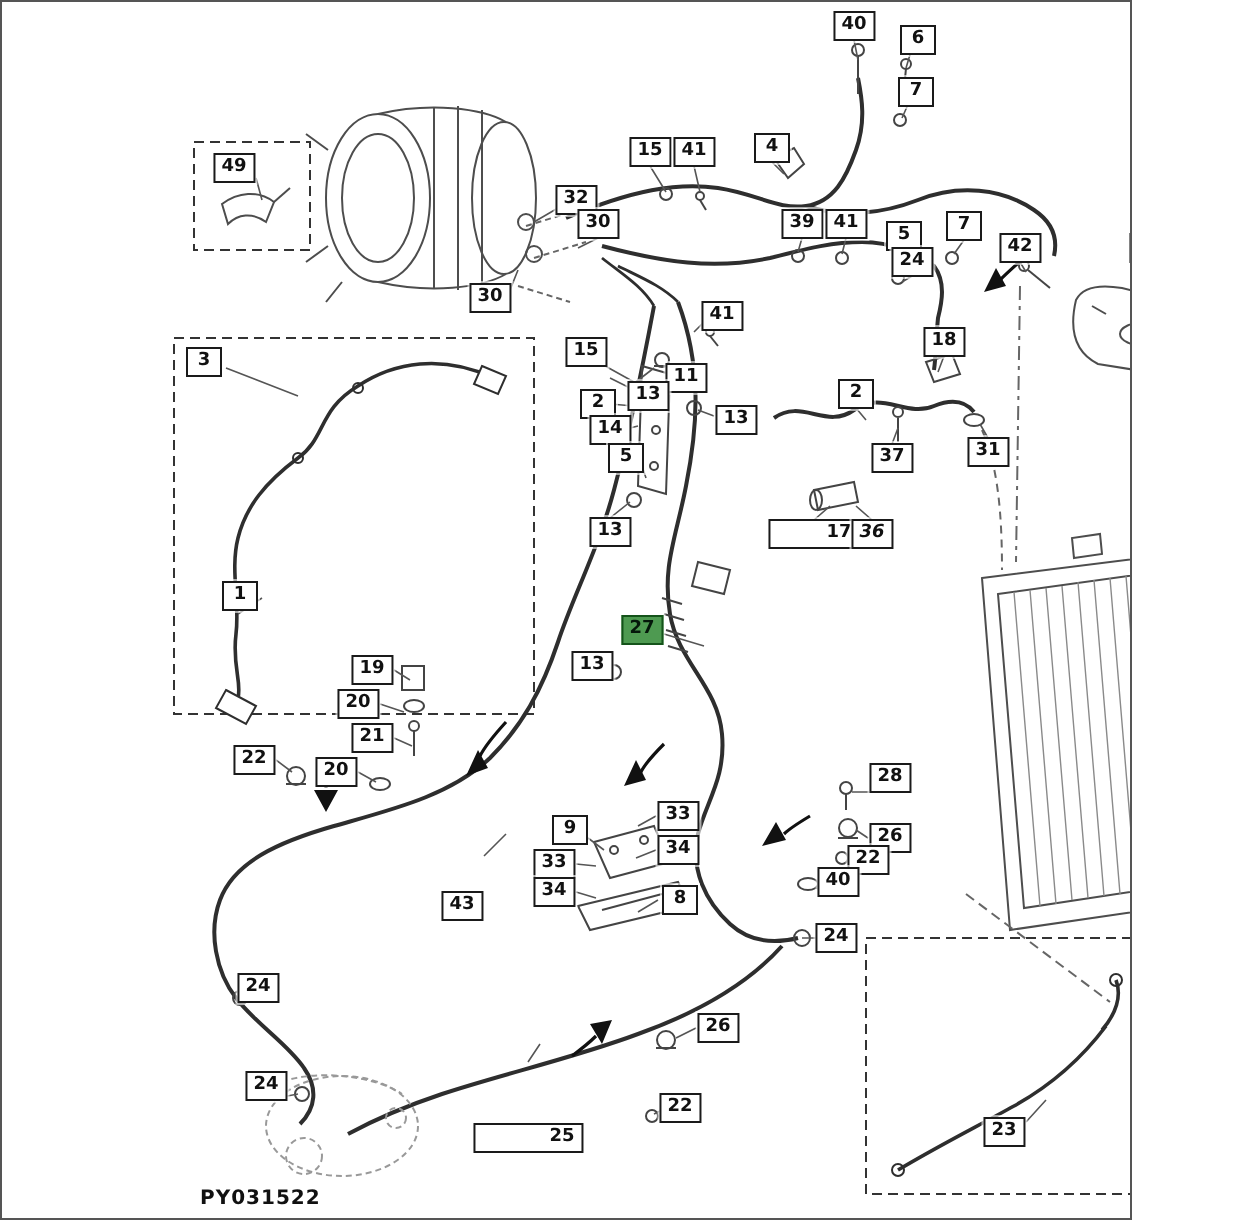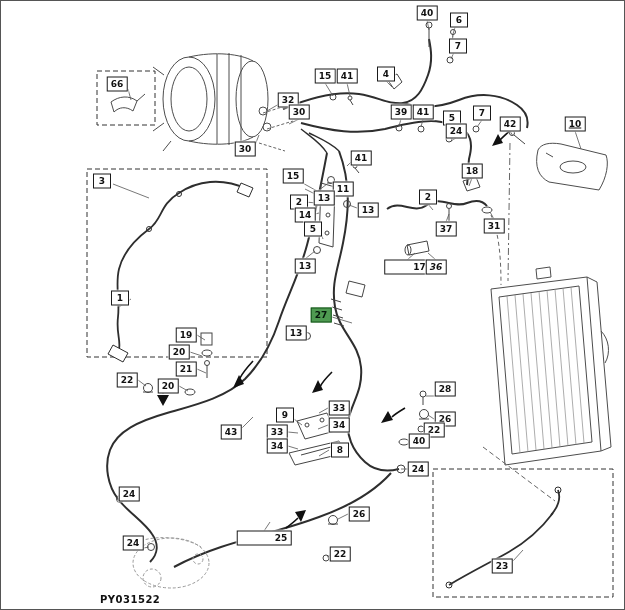--- a/index.html
+++ b/index.html
@@ -1,17 +1,17 @@
 <!DOCTYPE html>
 <html style="--hl: #4e9a51;"><head>
 <meta charset="utf-8">
 <style>
   html,body { margin:0; padding:0; background:#fff; }
   .stage {
-    position:relative; width:625px; height:610px; background:#ffffff;
+    position:relative; width:566px; height:610px; background:#ffffff;
     border:1px solid #555; box-sizing:border-box; overflow:hidden;
     font-family:"Liberation Sans", sans-serif;
   }
   .artwork { position:absolute; left:0; top:0; width:625px; height:610px; }
   .callout-layer { position:absolute; left:0; top:0; width:100%; height:100%; z-index:5; }
   .callout {
     position:absolute; transform:translate(-50%,-50%);
     background:#ffffff; border:1px solid #1a1a1a; color:#111;
     font:bold 9px/1 "DejaVu Sans", sans-serif;
     padding:2px 3px; min-width:10px; text-align:center; cursor:pointer;
@@ -179,21 +179,21 @@
     </g>
   </svg>
 
   <div class="callout-layer">
       <div class="callout" style="left: 426px; top: 12px;">40</div>
       <div class="callout" style="left: 458px; top: 19px;">6</div>
       <div class="callout" style="left: 457px; top: 45px;">7</div>
       <div class="callout" style="left: 385px; top: 73px;">4</div>
       <div class="callout" style="left: 324px; top: 75px;">15</div>
       <div class="callout" style="left: 346px; top: 75px;">41</div>
-      <div class="callout" style="left: 116px; top: 83px;">66</div>
+      <div class="callout" style="left: 116px; top: 83px;">49</div>
       <div class="callout" style="left: 287px; top: 99px;">32</div>
       <div class="callout" style="left: 298px; top: 111px;">30</div>
       <div class="callout" style="left: 400px; top: 111px;">39</div>
       <div class="callout" style="left: 422px; top: 111px;">41</div>
       <div class="callout" style="left: 451px; top: 117px;">5</div>
       <div class="callout" style="left: 455px; top: 130px;">24</div>
       <div class="callout" style="left: 481px; top: 112px;">7</div>
       <div class="callout" style="left: 509px; top: 123px;">42</div>
       <div class="callout" style="left: 574px; top: 123px; text-decoration: underline;">10</div>
       <div class="callout" style="left: 244px; top: 148px;">30</div>
@@ -221,27 +221,27 @@
       <div class="callout" style="left: 185px; top: 368px;">21</div>
       <div class="callout" style="left: 126px; top: 379px;">22</div>
       <div class="callout" style="left: 167px; top: 385px;">20</div>
       <div class="callout" style="left: 444px; top: 388px;">28</div>
       <div class="callout" style="left: 338px; top: 407px;">33</div>
       <div class="callout" style="left: 284px; top: 414px;">9</div>
       <div class="callout" style="left: 444px; top: 418px;">26</div>
       <div class="callout" style="left: 338px; top: 424px;">34</div>
       <div class="callout" style="left: 276px; top: 431px;">33</div>
       <div class="callout" style="left: 433px; top: 429px;">22</div>
-      <div class="callout" style="left: 230px; top: 431px;">43</div>
+      <div class="callout" style="left: 230px; top: 452px;">43</div>
       <div class="callout" style="left: 276px; top: 445px;">34</div>
       <div class="callout" style="left: 418px; top: 440px;">40</div>
       <div class="callout" style="left: 339px; top: 449px;">8</div>
       <div class="callout" style="left: 417px; top: 468px;">24</div>
       <div class="callout" style="left: 128px; top: 493px;">24</div>
       <div class="callout" style="left: 358px; top: 513px;">26</div>
       <div class="callout" style="left: 132px; top: 542px;">24</div>
-      <div class="callout" style="left: 263px; top: 537px; padding-left: 37px;">25</div>
+      <div class="callout" style="left: 263px; top: 568px; padding-left: 37px;">25</div>
       <div class="callout" style="left: 339px; top: 553px;">22</div>
       <div class="callout" style="left: 501px; top: 565px;">23</div>
     </div>
 
   <div class="figure-code">PY031522</div>
 </div>
 
 </body></html>

